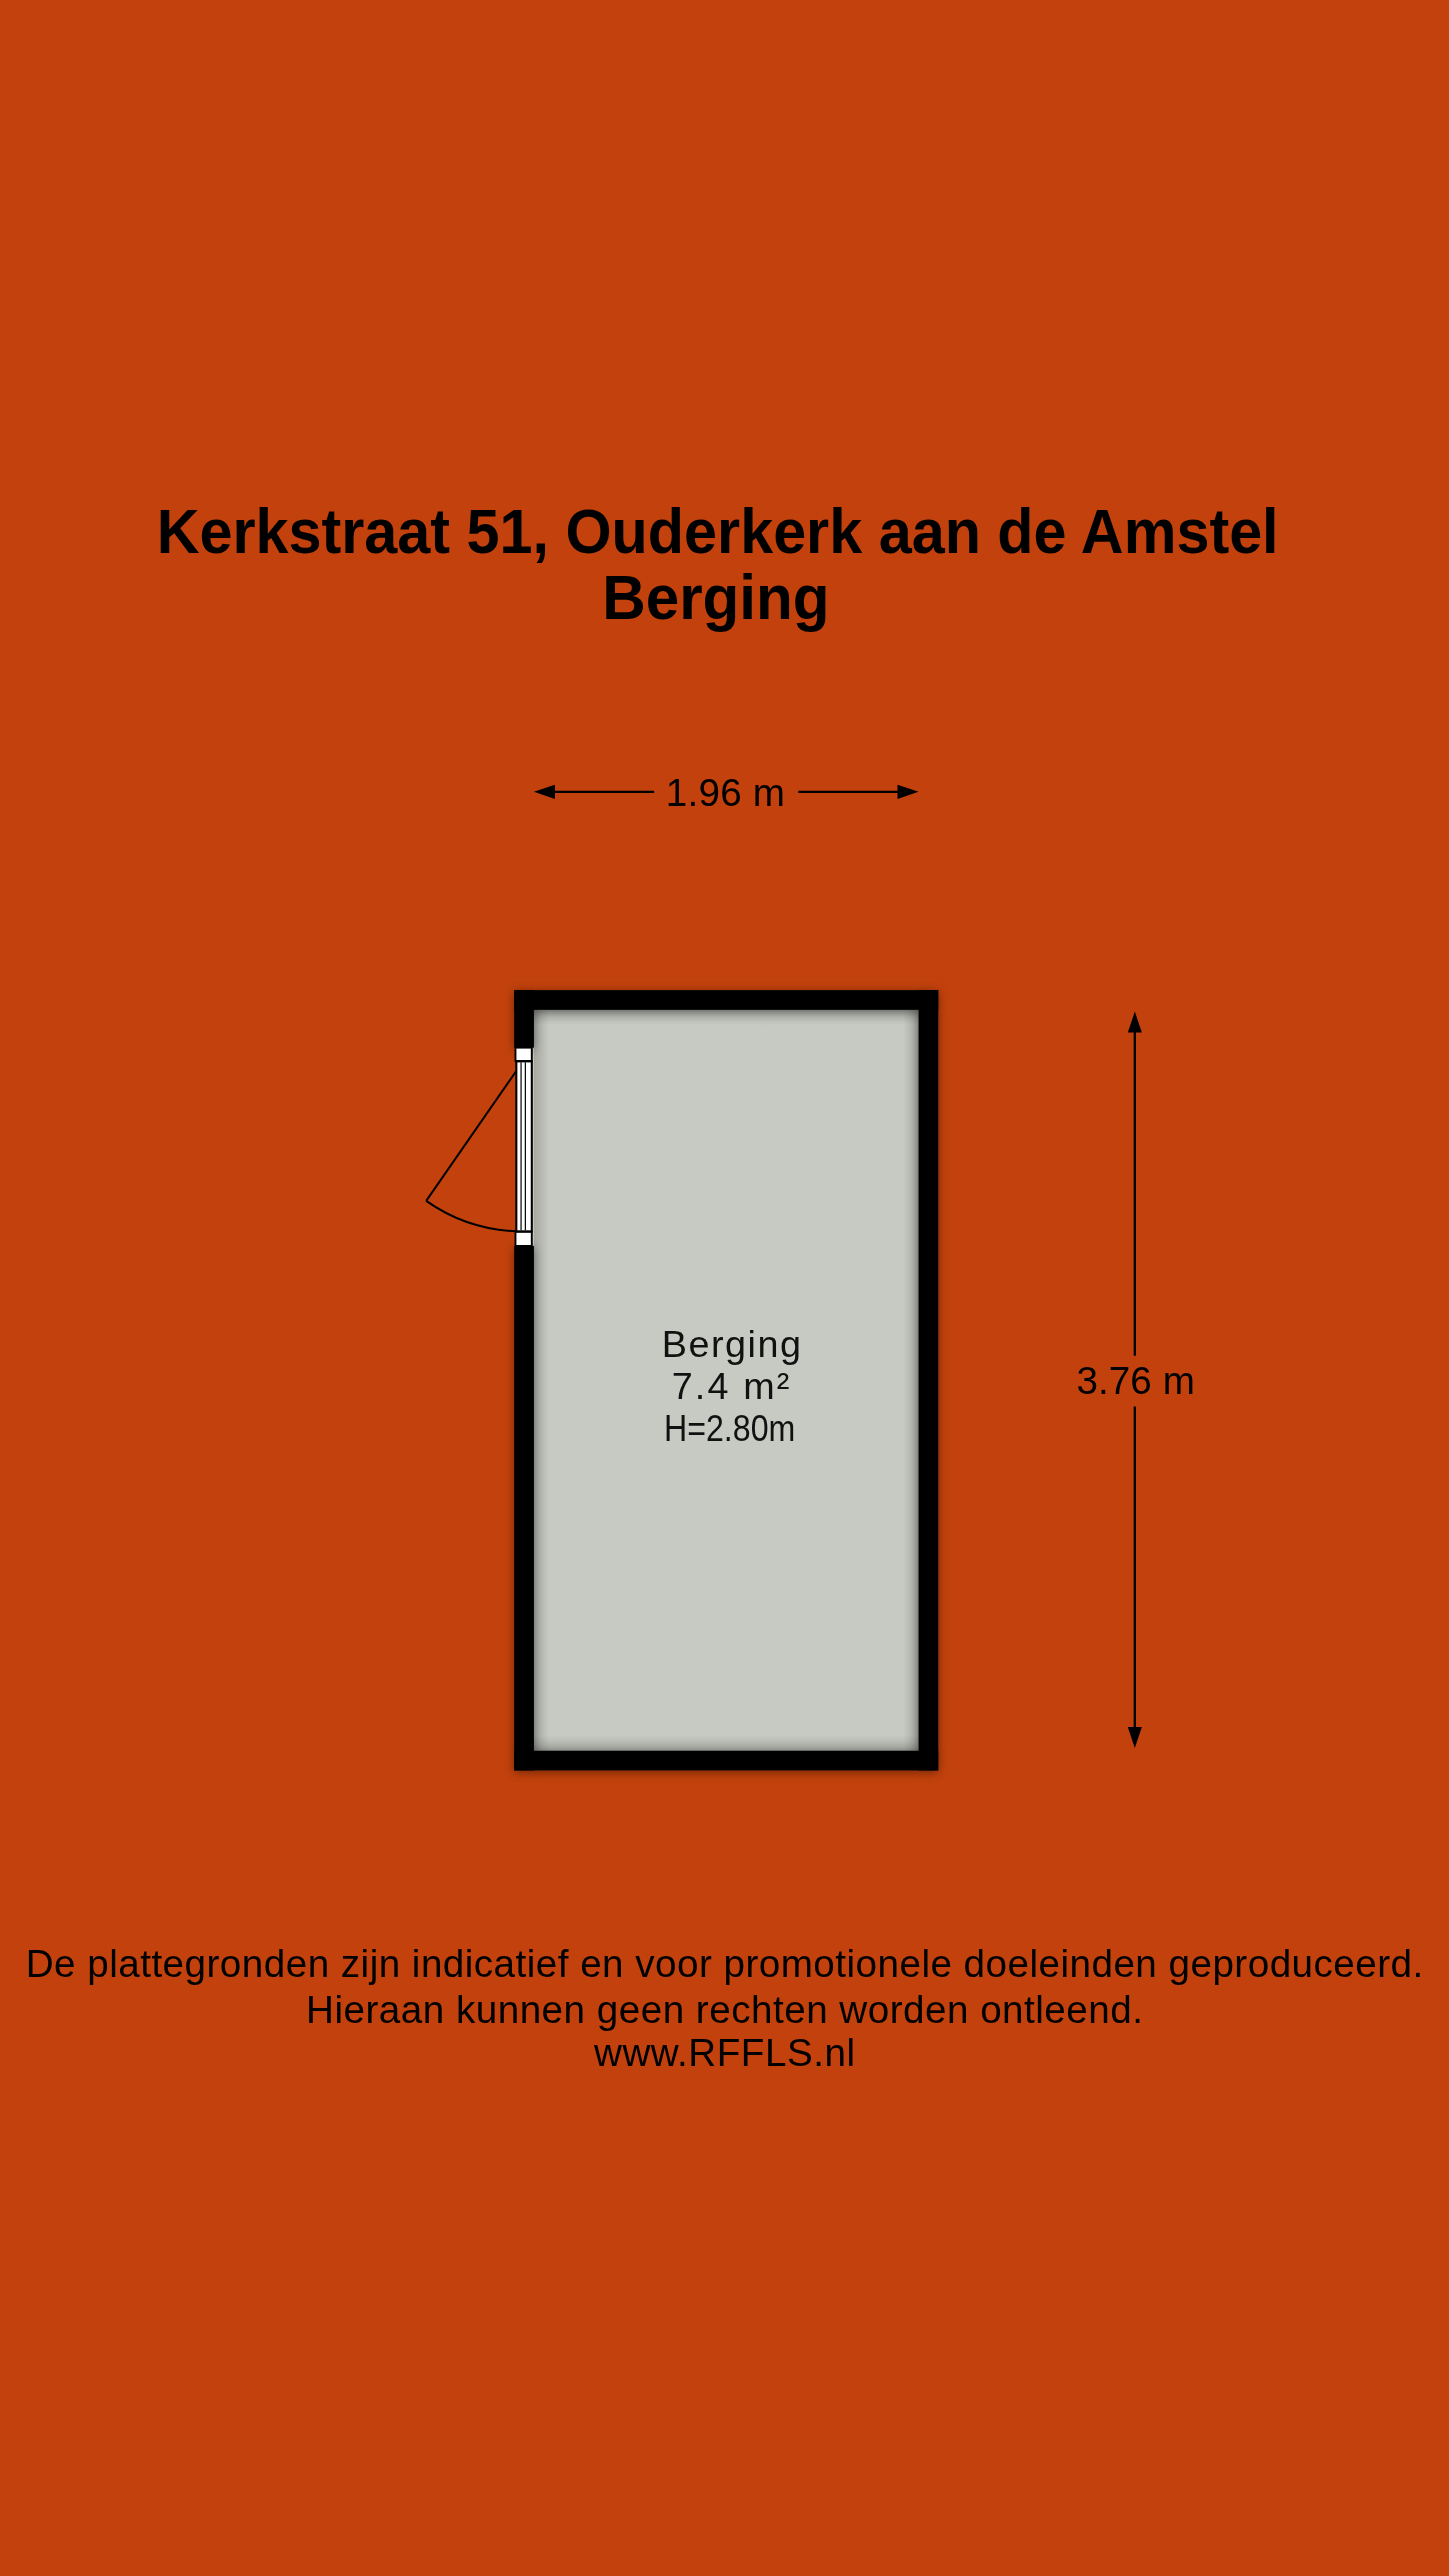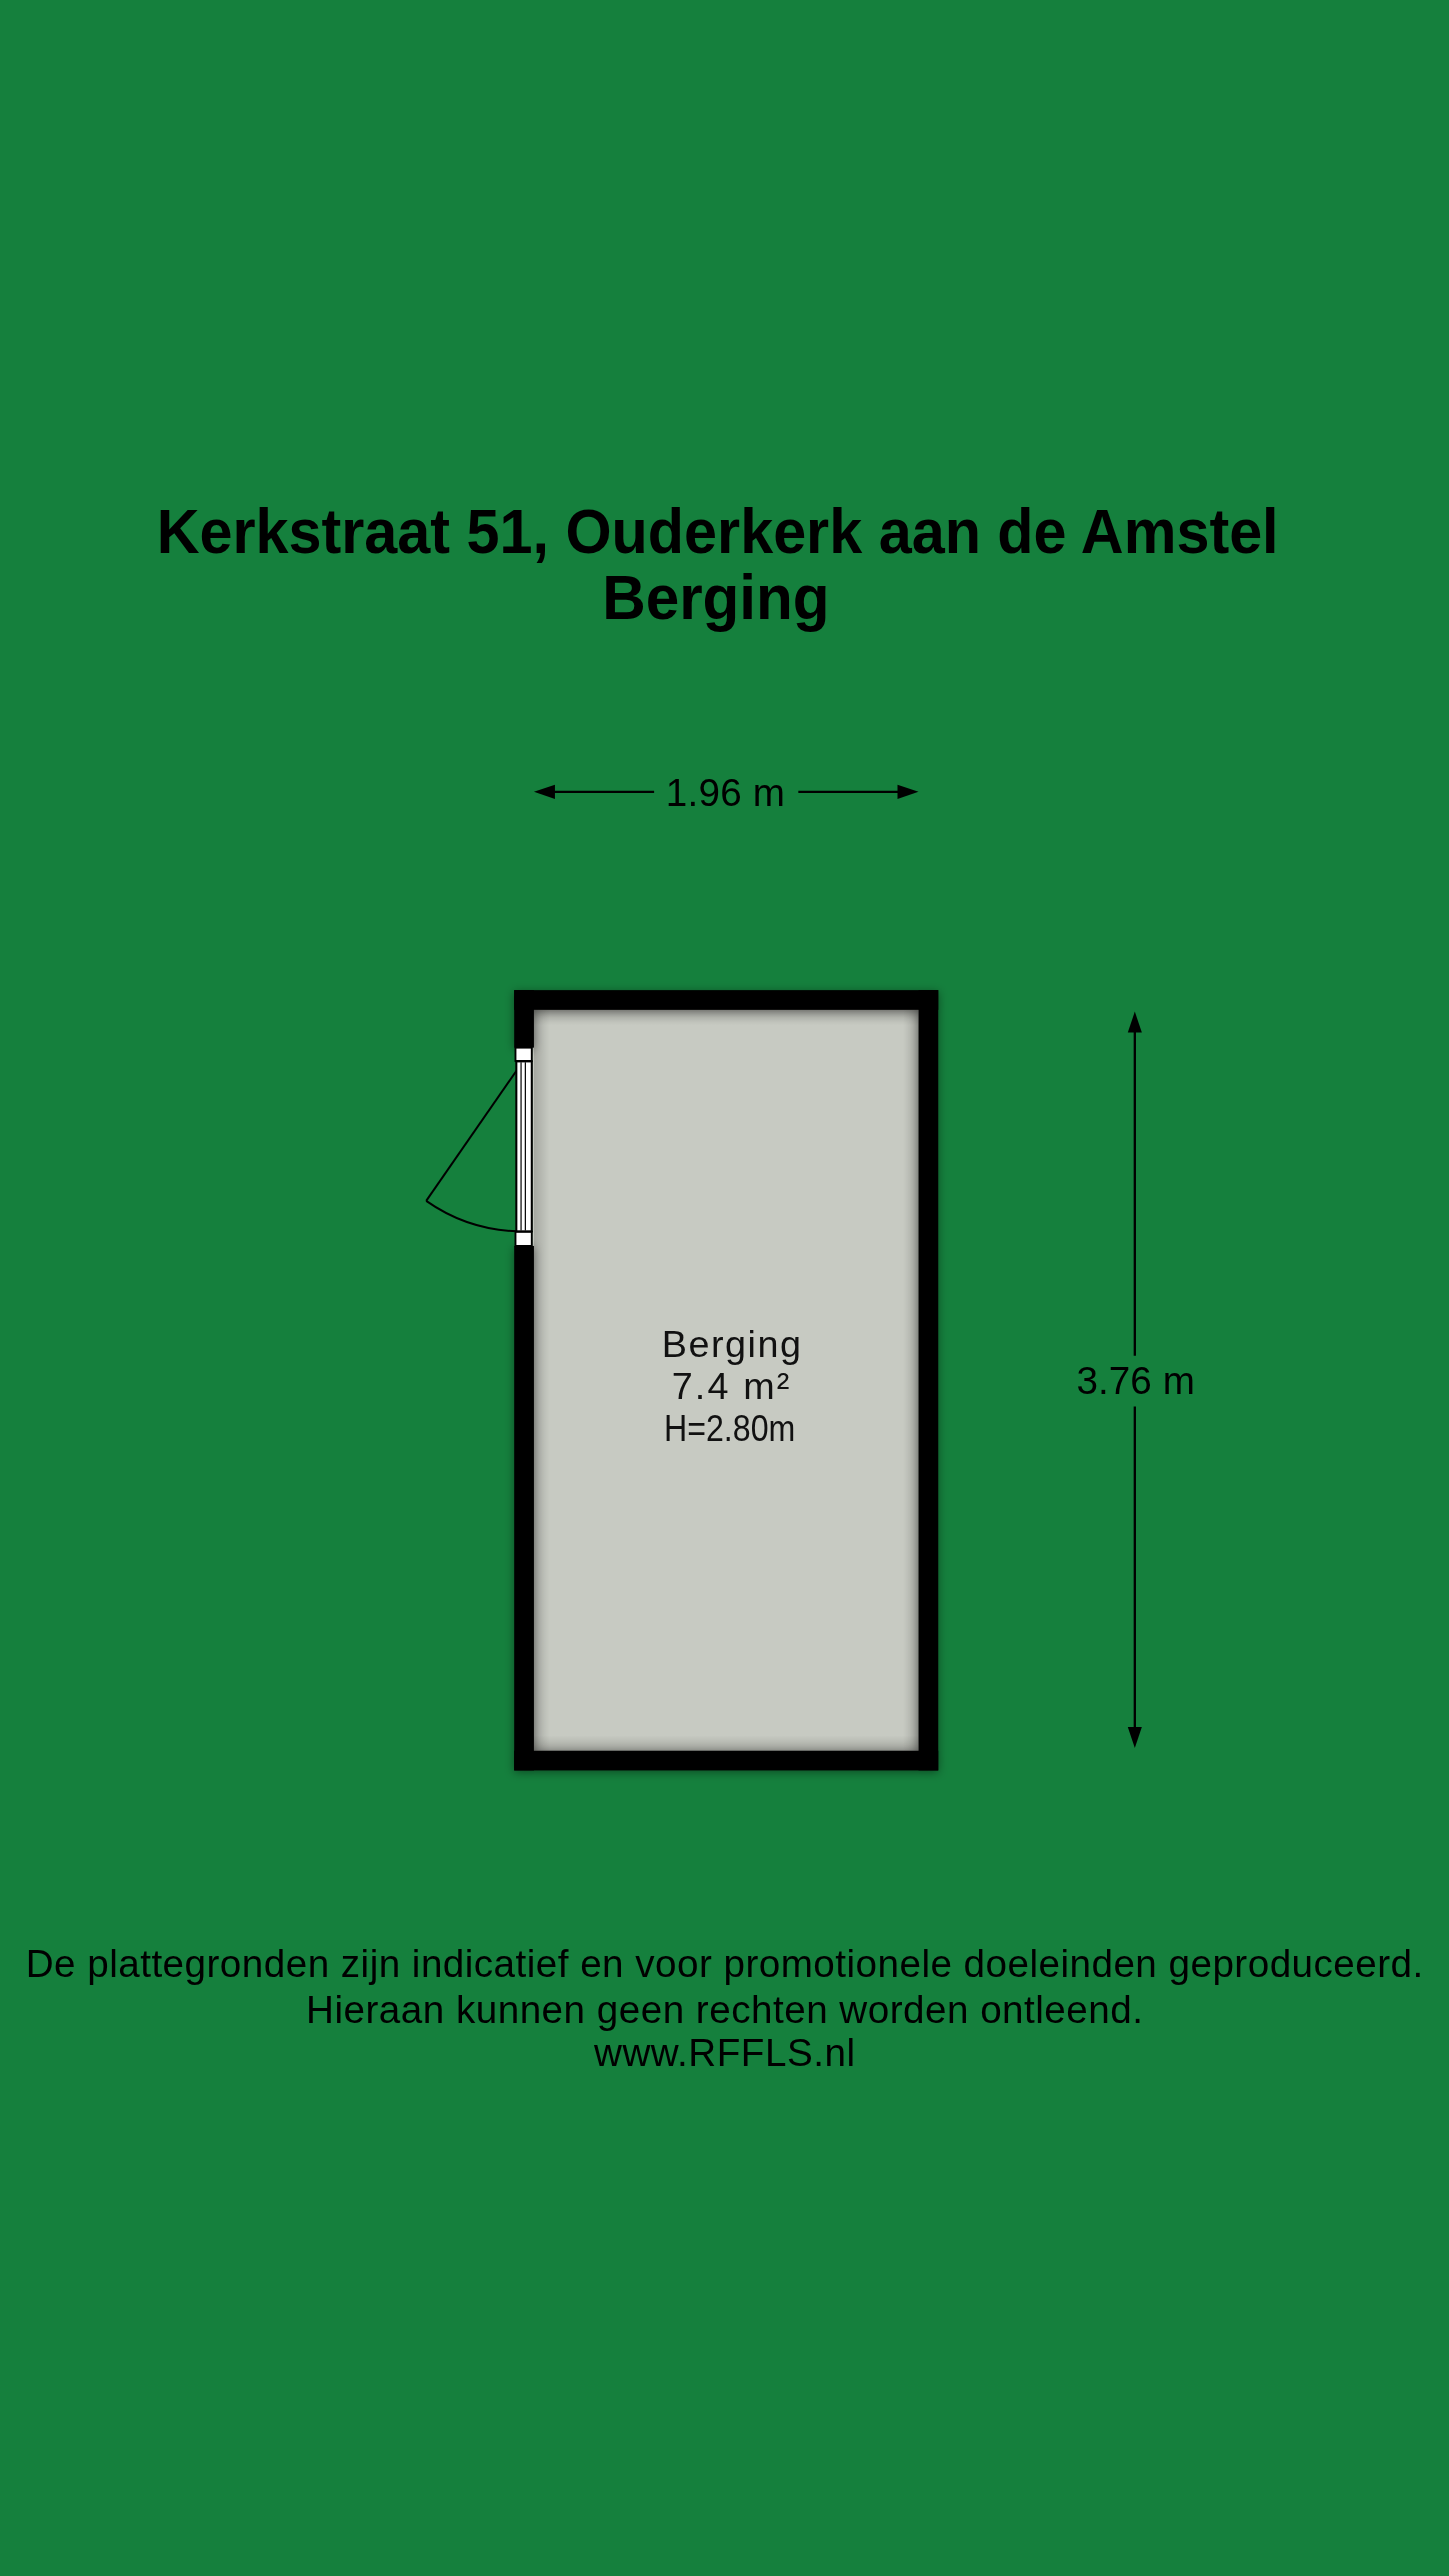--- a/index.html
+++ b/index.html
@@ -1,16 +1,16 @@
 <!DOCTYPE html>
 <html style="font-size:13.7px"><head>
 <meta charset="utf-8">
 <style>
   html,body{margin:0;padding:0;background:#ffffff;}
-  #page{position:relative;width:1449px;height:2576px;background:#15803d;overflow:hidden;
+  #page{position:relative;width:1449px;height:2576px;background:#c2410c;overflow:hidden;
         font-family:"Liberation Sans", sans-serif;}
   svg{position:absolute;left:0;top:0;}
 </style>
 </head>
 <body>
 <div id="page">
 <svg width="1449" height="2576" viewBox="0 0 1688 3000">
   <defs>
     <filter id="wallshadow" x="-5%" y="-5%" width="110%" height="110%">
       <feDropShadow dx="0" dy="2" stdDeviation="5.5" flood-color="#000000" flood-opacity="0.42"></feDropShadow>

